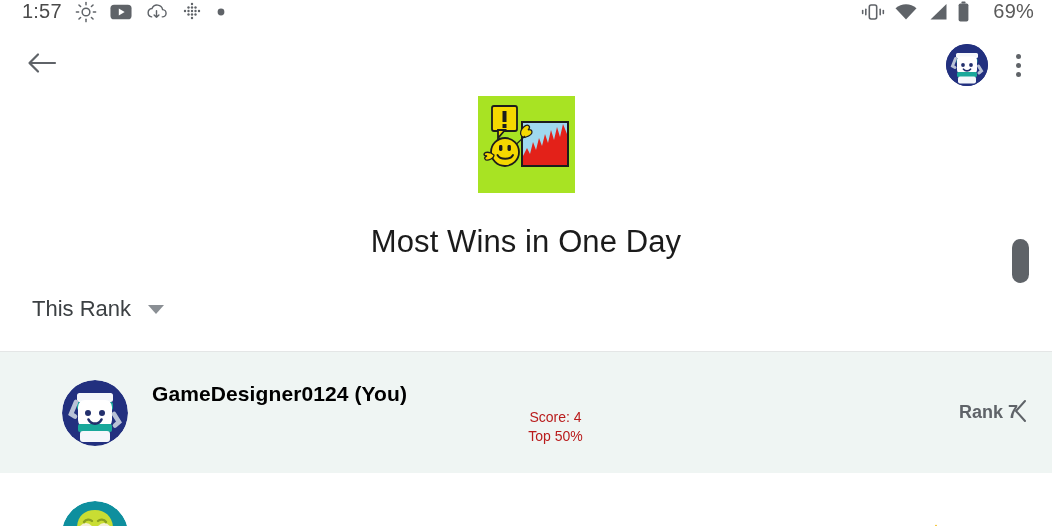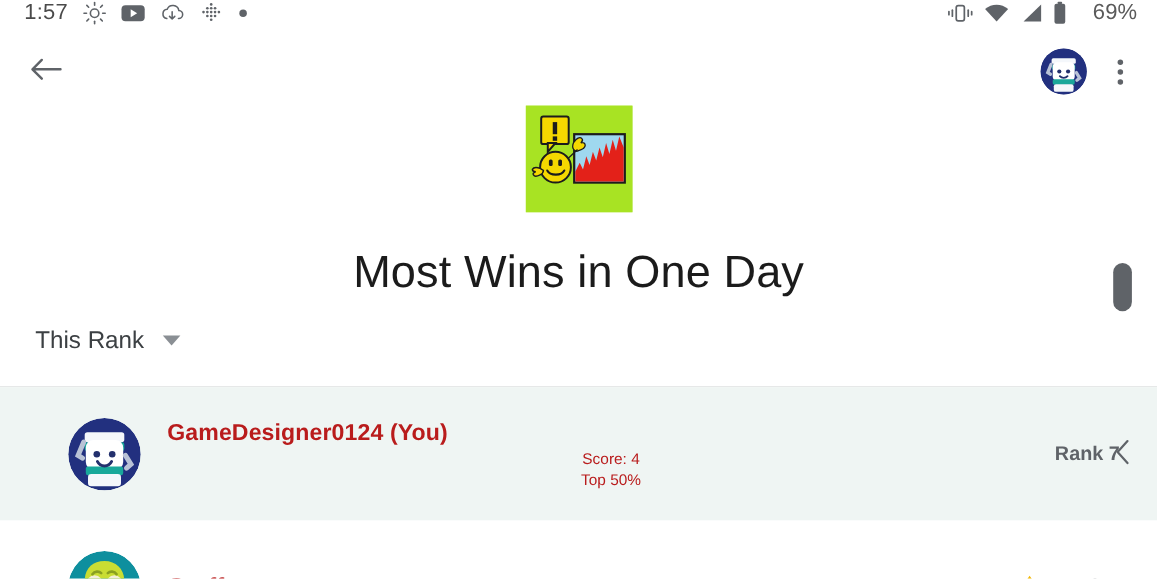--- a/index.html
+++ b/index.html
@@ -39,39 +39,39 @@
   .kebab { width: 40px; height: 44px; display:flex; flex-direction:column; align-items:center; justify-content:center; gap:4px; cursor:pointer; }
   .kebab i { width: 5px; height: 5px; border-radius:50%; background:#5f6368; display:block; }
 
   
   .badge-wrap { position: absolute; top: 96px; left: 0; width: 1052px; display:flex; justify-content:center; }
   .badge { width: 97px; height: 97px; background:#a8e323; position:relative; }
 
   
   .title {
     position: absolute; top: 224px; left: 0; width: 1052px;
-    text-align: center; font-size: 41px; color: #1b1b1b; font-weight: 400; letter-spacing: .1px;
+    text-align: center; font-size: 31px; color: #1b1b1b; font-weight: 400; letter-spacing: .1px;
   }
 
   
   .filter {
     position: absolute; top: 296px; left: 32px;
     display: flex; align-items: center; gap: 17px; cursor: pointer;
   }
   .filter-label { font-size: 22px; color: #3c4043; }
   .caret { width:0; height:0; border-left:8px solid transparent; border-right:8px solid transparent; border-top:9px solid #8a8f94; }
 
   
   .list { position: absolute; top: 351px; left: 0; width: 1052px; }
   .divider { height: 1px; background: #e4e6e6; width: 100%; }
   .row { display: flex; align-items: center; width: 1052px; height: 121px; padding: 0 34px 0 62px; }
   .row.highlight { background: #eff5f3; }
   .row-avatar { width: 66px; height: 66px; border-radius: 50%; flex: 0 0 66px; overflow: hidden; position: relative; }
   .row-info { margin-left: 24px; flex: 1 1 auto; display: flex; flex-direction: column; gap: 3px; }
-  .row-name { font-size: 21px; color: #b91c1c; font-weight: 700; letter-spacing: .1px; }
+  .row-name { font-size: 21px; color: #000000; font-weight: 700; letter-spacing: .1px; }
   .row-sub { font-size: 14px; color: #b91c1c; text-align: center; }
   .row-rank { display: flex; align-items: center; gap: 10px; }
   .rank-text { font-size: 18px; color: #5f6368; font-weight: bold; }
 
   
   .scroll-thumb {
     position: absolute; left: 1012px; top: 239px; width: 17px; height: 44px;
     background: #5f6368; border-radius: 9px;
   }
   .gesture-chevron { position: absolute; left: 1010px; top: 398px; width: 24px; height: 26px; }

